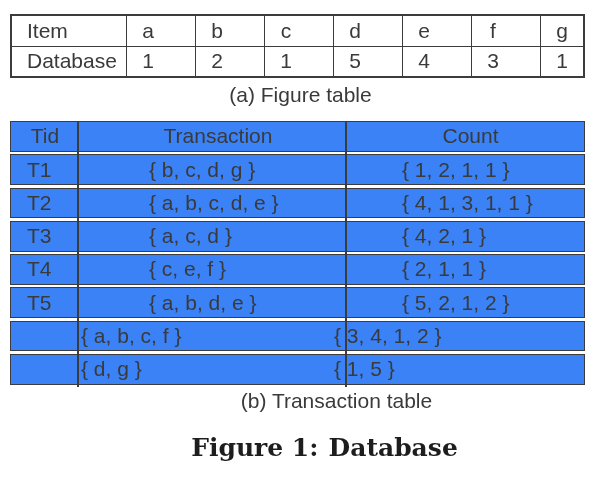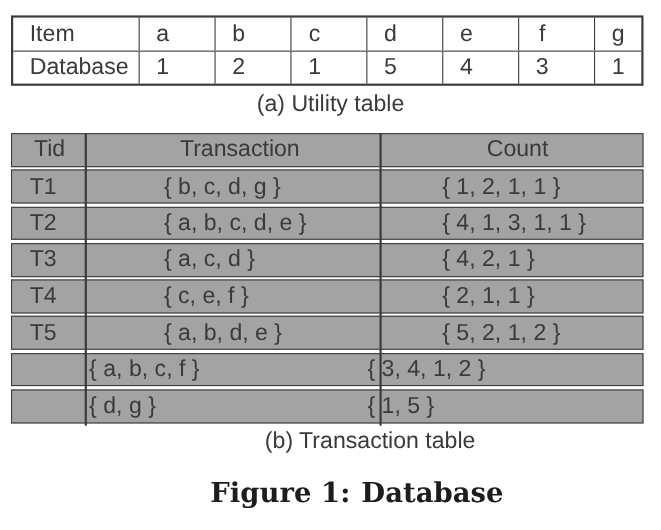--- a/index.html
+++ b/index.html
@@ -24,21 +24,21 @@
     display:flex; align-items:center; justify-content:center; font-size:21px;
   }
 
   
   .trans-table {
     position:absolute; left:10px; top:121px; width:575px; height:266px;
     display:flex; flex-direction:column;
   }
   .trow {
     box-sizing:border-box; height:31px; margin-bottom:2.5px;
-    border:1.5px solid #3c3c3c; background:#a3a3a3;
+    border:1.5px solid #3c3c3c; background:#3b82f6;
     display:flex; align-items:stretch;
   }
   .trow:last-child { margin-bottom:0; }
   .cell { display:flex; align-items:center; box-sizing:border-box; font-size:21px; height:100%; }
   .cell-tid   { width:68px;  padding-left:16px; }
   .cell-trans { width:278px; padding-left:70px; }
   .cell-count { flex:1;      padding-left:45px; }
   .trow.hdr .cell { padding-left:0; justify-content:center; }
 
   .vline { position:absolute; top:0; bottom:0; width:1.5px; background:#3c3c3c; }
@@ -79,21 +79,21 @@
       <div class="util-val">1</div>
       <div class="util-val">2</div>
       <div class="util-val">1</div>
       <div class="util-val">5</div>
       <div class="util-val">4</div>
       <div class="util-val">3</div>
       <div class="util-val">1</div>
     </div>
   </div>
 
-  <div class="subcaption subcaption-a">(a) Utility table</div>
+  <div class="subcaption subcaption-a">(a) Figure table</div>
 
   <div class="trans-table">
     <div class="trow hdr">
       <div class="cell cell-tid">Tid</div>
       <div class="cell cell-trans">Transaction</div>
       <div class="cell cell-count">Count</div>
     </div>
     <div class="trow">
       <div class="cell cell-tid">T1</div>
       <div class="cell cell-trans">{ b, c, d, g }</div>

